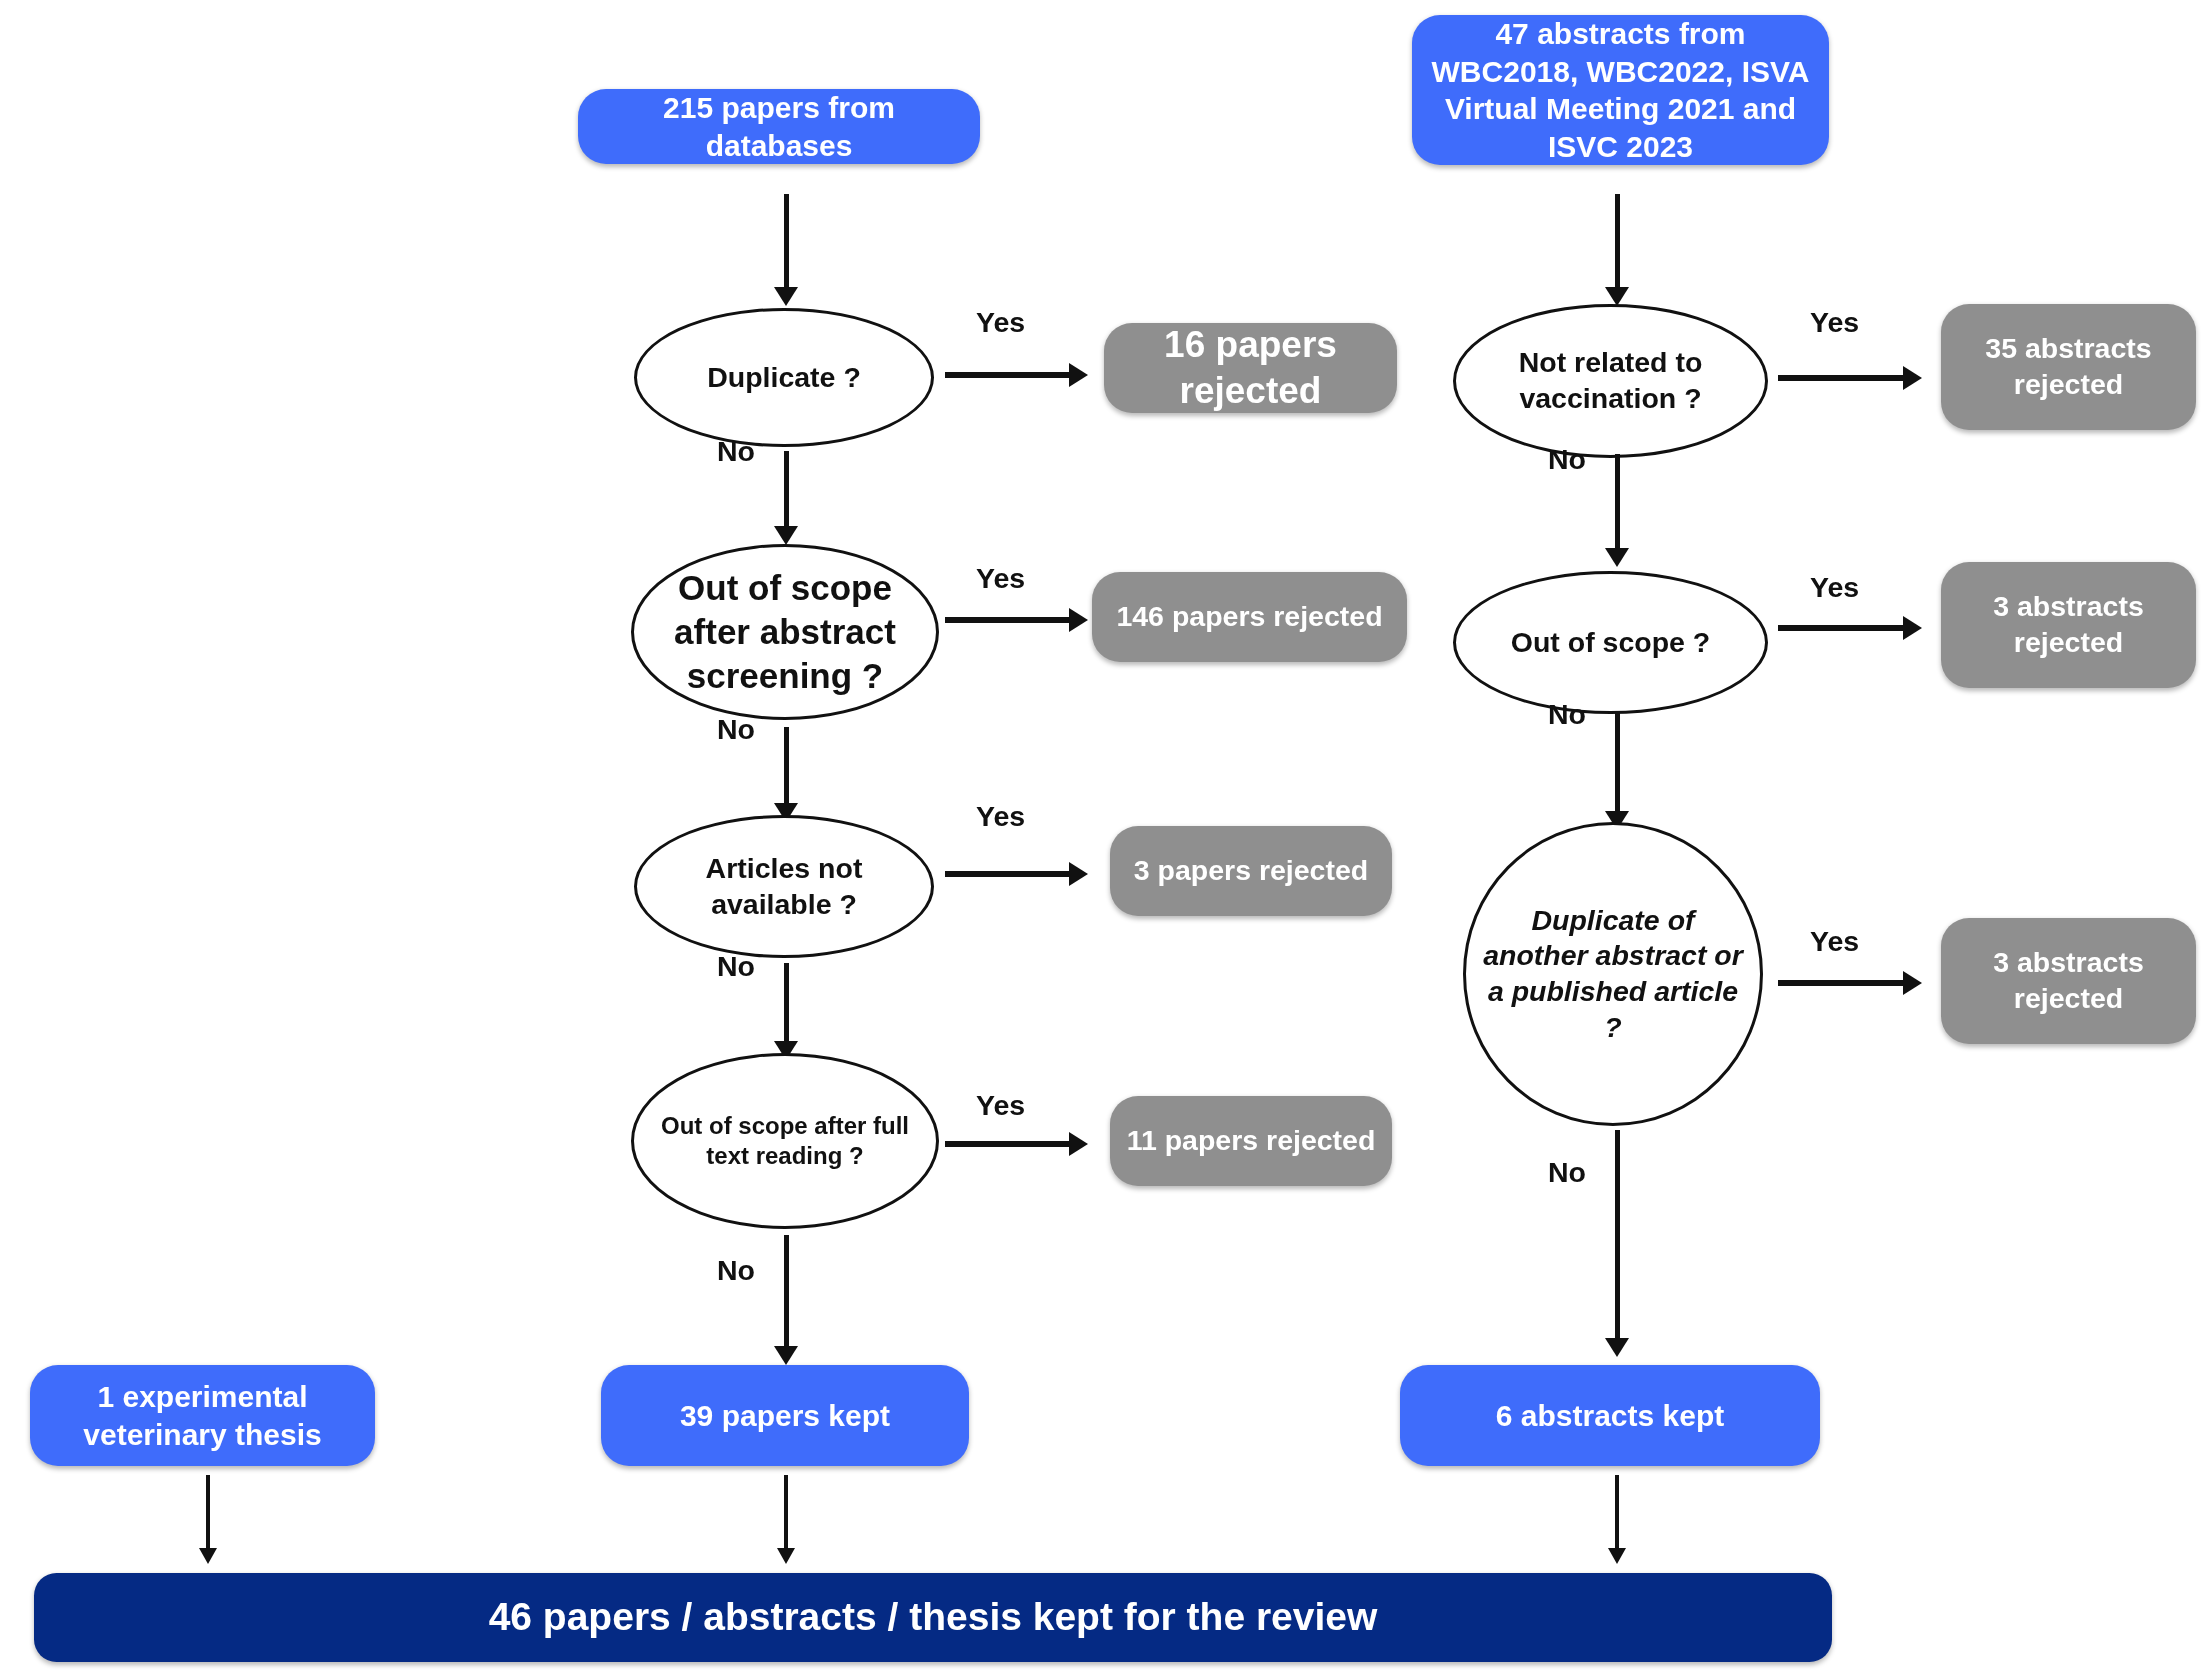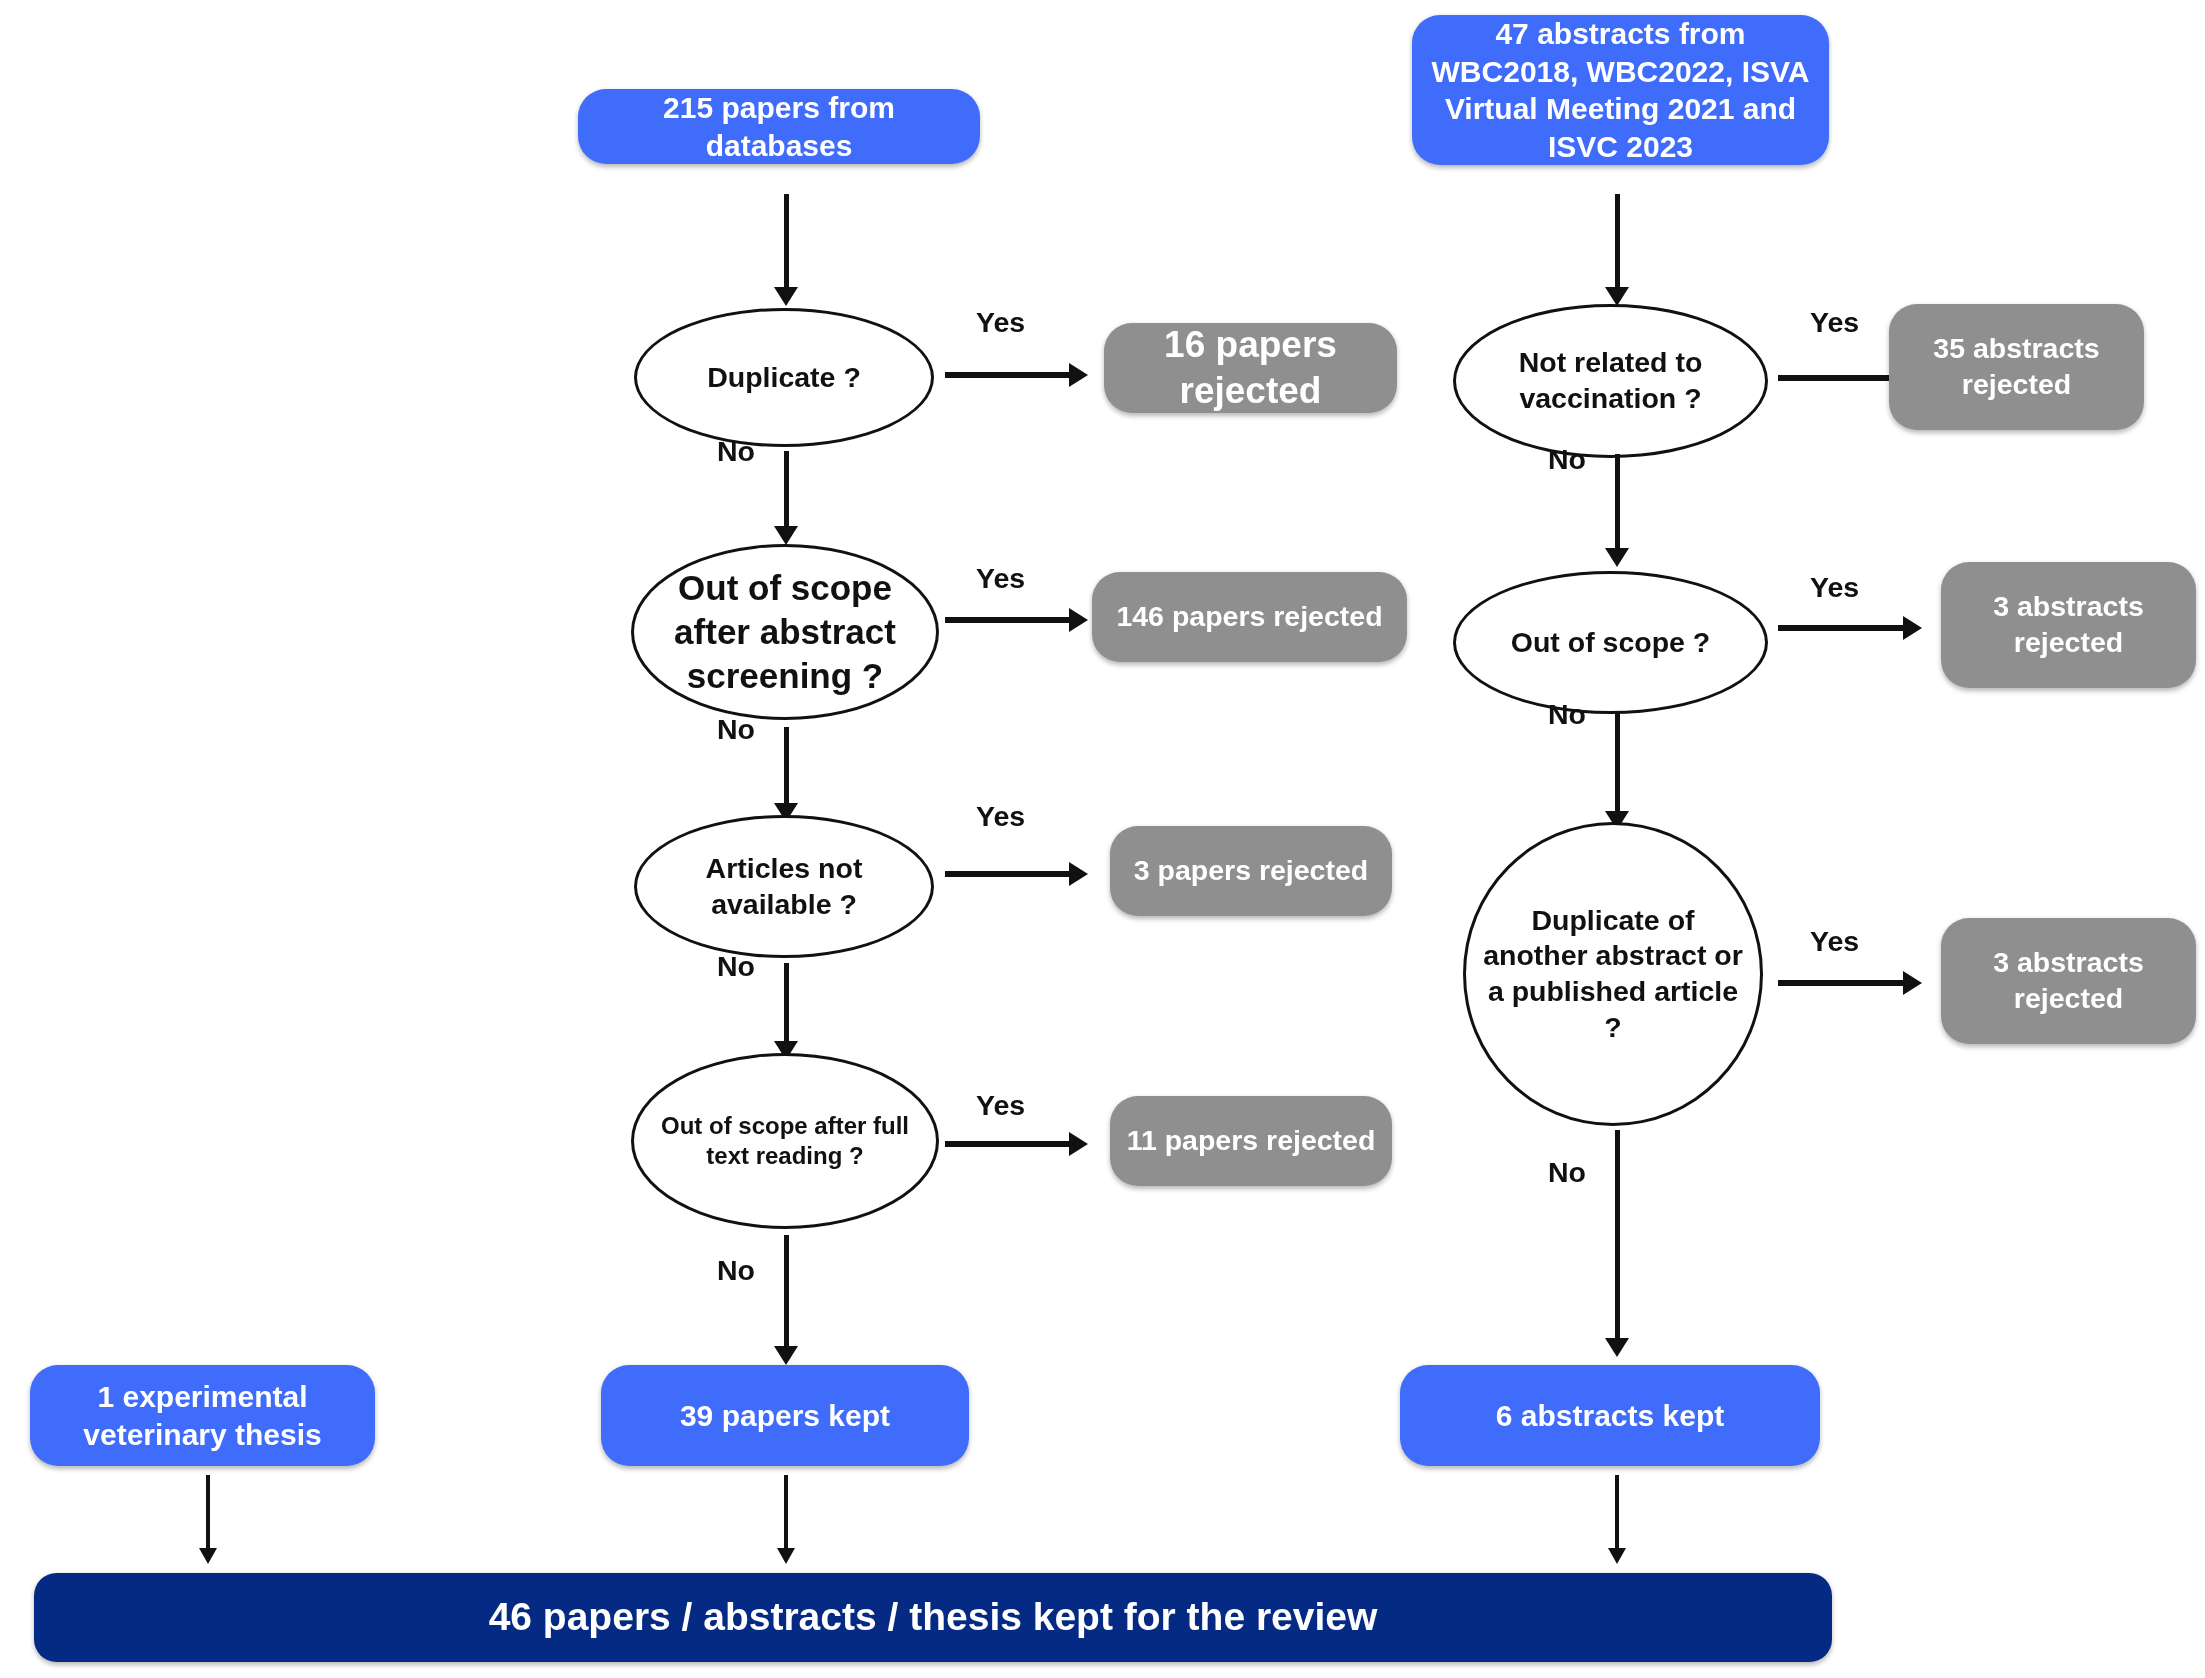--- a/index.html
+++ b/index.html
@@ -138,41 +138,41 @@
   <div class="edge-label" style="left:717px;top:1254px;font-size:28.5px;">No</div>
   <div class="vline" style="left:784px;top:1235px;height:116px;"></div>
   <div class="arrow-down" style="left:774px;top:1346px;"></div>
 
   <div class="node ellipse" style="left:1453px;top:304px;width:315px;height:154px;font-size:28.5px;">
     <span>Not related to vaccination ?</span>
   </div>
   <div class="edge-label" style="left:1810px;top:306px;font-size:28.5px;">Yes</div>
   <div class="hline" style="left:1778px;top:375px;width:128px;"></div>
   <div class="arrow-right" style="left:1903px;top:366px;"></div>
-  <div class="node pill grey" style="left:1889px;top:304px;width:255px;height:126px;font-size:28.5px;">
+  <div class="node pill grey" style="left:1941px;top:304px;width:255px;height:126px;font-size:28.5px;">
     <span>35 abstracts rejected</span>
   </div>
   <div class="edge-label" style="left:1548px;top:443px;font-size:28.5px;">No</div>
   <div class="vline" style="left:1615px;top:454px;height:98px;"></div>
   <div class="arrow-down" style="left:1605px;top:548px;"></div>
 
   <div class="node ellipse" style="left:1453px;top:571px;width:315px;height:143px;font-size:28.5px;">
     <span>Out of scope ?</span>
   </div>
   <div class="edge-label" style="left:1810px;top:571px;font-size:28.5px;">Yes</div>
   <div class="hline" style="left:1778px;top:625px;width:128px;"></div>
   <div class="arrow-right" style="left:1903px;top:616px;"></div>
   <div class="node pill grey" style="left:1941px;top:562px;width:255px;height:126px;font-size:28.5px;">
     <span>3 abstracts rejected</span>
   </div>
   <div class="edge-label" style="left:1548px;top:698px;font-size:28.5px;">No</div>
   <div class="vline" style="left:1615px;top:712px;height:105px;"></div>
   <div class="arrow-down" style="left:1605px;top:811px;"></div>
 
-  <div class="node ellipse" style="left:1463px;top:822px;width:300px;height:304px;font-size:28.5px;">
+  <div class="node ellipse" style="left:1463px;top:822px;width:300px;height:304px;font-size:28.5px;font-style:italic;">
     <span>Duplicate of another abstract or  a published article ?</span>
   </div>
   <div class="edge-label" style="left:1810px;top:925px;font-size:28.5px;">Yes</div>
   <div class="hline" style="left:1778px;top:980px;width:128px;"></div>
   <div class="arrow-right" style="left:1903px;top:971px;"></div>
   <div class="node pill grey" style="left:1941px;top:918px;width:255px;height:126px;font-size:28.5px;">
     <span>3 abstracts rejected</span>
   </div>
   <div class="edge-label" style="left:1548px;top:1156px;font-size:28.5px;">No</div>
   <div class="vline" style="left:1615px;top:1130px;height:214px;"></div>

